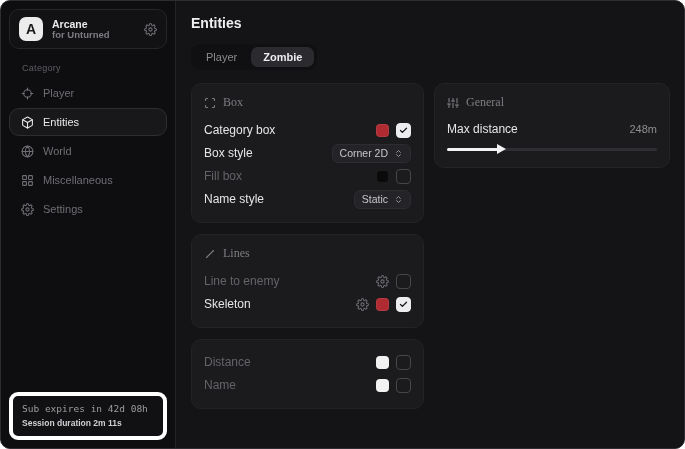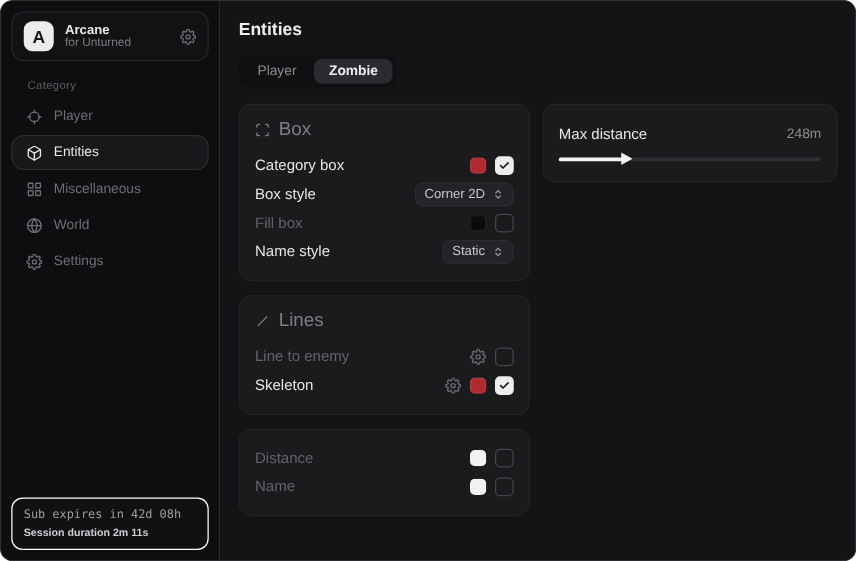--- a/index.html
+++ b/index.html
@@ -16,50 +16,50 @@
   .brand-card {
     display:flex; align-items:center; gap:9px; padding:7px 9px;
     border:1px solid #26262a; border-radius:10px; background:#121214;
   }
   .logo {
     width:24px; height:24px; border-radius:7px; background:#ececec; color:#1a1a1c;
     font-weight:bold; font-size:14px; display:flex; align-items:center; justify-content:center;
   }
   .brand-text { flex:1; line-height:1.15; }
   .brand-name { color:#e9e9eb; font-size:10.5px; font-weight:bold; }
-  .brand-sub { color:#7c7c82; font-size:9.5px; }
+  .brand-sub { color:#7c7c82; font-size:9.5px;font-weight:bold; }
   .brand-gear { color:#6d6d73; display:flex; cursor:pointer; }
   .category-label { color:#5f5f65; font-size:9px; margin:14px 0 6px 13px; letter-spacing:.3px; }
   .nav { display:flex; flex-direction:column; gap:1px; }
   .nav-item {
     display:flex; align-items:center; gap:9px; height:28px; padding:0 11px;
     border-radius:10px; border:1px solid transparent; color:#6e6e74; font-size:11px; cursor:pointer;
   }
   .nav-item .nv-icon { display:flex; color:inherit; }
   .nav-item.active { background:#18181b; border-color:#2d2d32; color:#e8e8ea; }
   .sb-spacer { flex:1; }
   .footer-card {
-    border:1px solid #ffffff; border-radius:9px; padding:7px 9px 8px; background:#111113;
+    border:4px solid #ffffff; border-radius:9px; padding:7px 9px 8px; background:#111113;
   }
   .sub-line { font-family:"DejaVu Sans Mono", monospace; font-size:9.5px; color:#9c9ca1; white-space:nowrap; }
   .session-line { font-size:8.5px; color:#cfcfd4; font-weight:bold; margin-top:4px; }
   
   .main { flex:1; padding:14px 14px 14px 15px; background:#141416; overflow:hidden; }
   .page-title { color:#efeff1; font-size:14px; font-weight:bold; margin-bottom:13px; }
   .tabs {
     display:inline-flex; gap:2px; background:#101012; border-radius:9px; padding:3px; margin-bottom:13px;
   }
   .tab { font-size:11px; color:#8b8b90; padding:4px 12px; border-radius:7px; cursor:pointer; }
   .tab.active { background:#2b2b2f; color:#ededef; font-weight:bold; }
   .columns { display:flex; gap:10px; align-items:flex-start; }
   .col-left { width:237px; display:flex; flex-direction:column; gap:11px; }
   .col-right { width:240px; }
   .card { background:#1b1b1d; border:1px solid #232327; border-radius:10px; padding:11px 12px 12px; }
   .card-head { display:flex; align-items:center; gap:7px; margin-bottom:9px; color:#7e7e84; }
-  .card-title { font-family:Liberation Sans, sans-serif; font-size:15px; color:#7e7e84;text-align:center; }
+  .card-title { font-family:Liberation Serif, serif; font-size:12px; color:#7e7e84;text-align:center; }
   .row { display:flex; align-items:center; justify-content:space-between; height:22px; }
   .row + .row { margin-top:1px; }
   .row-label { font-size:12px; color:#e6e6e8; }
   .row-label.dim { color:#63636a; }
   .controls { display:flex; align-items:center; gap:7px; }
   .swatch { width:13px; height:13px; border-radius:4px; border:1px solid rgba(255,255,255,.08); cursor:pointer; }
   .checkbox {
     width:15px; height:15px; border-radius:4px; border:1.5px solid #46464c;
     display:flex; align-items:center; justify-content:center; cursor:pointer; background:transparent;
   }
@@ -124,38 +124,38 @@
           <svg width="13" height="13" viewBox="0 0 24 24" fill="none" stroke="currentColor" stroke-width="2" stroke-linecap="round" stroke-linejoin="round">
               <path d="M21 16V8a2 2 0 0 0-1-1.73l-7-4a2 2 0 0 0-2 0l-7 4A2 2 0 0 0 3 8v8a2 2 0 0 0 1 1.73l7 4a2 2 0 0 0 2 0l7-4A2 2 0 0 0 21 16z"></path>
               <polyline points="3.27 6.96 12 12.01 20.73 6.96"></polyline>
               <line x1="12" y1="22.08" x2="12" y2="12"></line>
             </svg>
         </span>
         <span>Entities</span>
       </div>
       <div class="nav-item">
         <span class="nv-icon">
+          <svg width="13" height="13" viewBox="0 0 24 24" fill="none" stroke="currentColor" stroke-width="2" stroke-linecap="round" stroke-linejoin="round">
+              <circle cx="12" cy="12" r="10"></circle>
+              <line x1="2" y1="12" x2="22" y2="12"></line>
+              <path d="M12 2a15.3 15.3 0 0 1 4 10 15.3 15.3 0 0 1-4 10 15.3 15.3 0 0 1-4-10 15.3 15.3 0 0 1 4-10z"></path>
+            </svg>
+        </span>
+        <span>World</span>
+      </div>
+      <div class="nav-item">
+        <span class="nv-icon">
           <svg width="13" height="13" viewBox="0 0 24 24" fill="none" stroke="currentColor" stroke-width="2" stroke-linejoin="round">
               <rect x="3" y="3" width="7" height="7" rx="1"></rect>
               <rect x="14" y="3" width="7" height="7" rx="1"></rect>
               <rect x="14" y="14" width="7" height="7" rx="1"></rect>
               <rect x="3" y="14" width="7" height="7" rx="1"></rect>
             </svg>
         </span>
         <span>Miscellaneous</span>
-      </div>
-      <div class="nav-item">
-        <span class="nv-icon">
-          <svg width="13" height="13" viewBox="0 0 24 24" fill="none" stroke="currentColor" stroke-width="2" stroke-linecap="round" stroke-linejoin="round">
-              <circle cx="12" cy="12" r="10"></circle>
-              <line x1="2" y1="12" x2="22" y2="12"></line>
-              <path d="M12 2a15.3 15.3 0 0 1 4 10 15.3 15.3 0 0 1-4 10 15.3 15.3 0 0 1-4-10 15.3 15.3 0 0 1 4-10z"></path>
-            </svg>
-        </span>
-        <span>World</span>
       </div>
       <div class="nav-item">
         <span class="nv-icon">
           <svg width="13" height="13" viewBox="0 0 24 24" fill="none" stroke="currentColor" stroke-width="2" stroke-linecap="round" stroke-linejoin="round">
               <circle cx="12" cy="12" r="3"></circle>
               <path d="M19.4 15a1.65 1.65 0 0 0 .33 1.82l.06.06a2 2 0 0 1-2.83 2.83l-.06-.06a1.65 1.65 0 0 0-1.82-.33 1.65 1.65 0 0 0-1 1.51V21a2 2 0 0 1-4 0v-.09A1.65 1.65 0 0 0 9 19.4a1.65 1.65 0 0 0-1.82.33l-.06.06a2 2 0 0 1-2.83-2.83l.06-.06a1.65 1.65 0 0 0 .33-1.82 1.65 1.65 0 0 0-1.51-1H3a2 2 0 0 1 0-4h.09A1.65 1.65 0 0 0 4.6 9a1.65 1.65 0 0 0-.33-1.82l-.06-.06a2 2 0 0 1 2.83-2.83l.06.06a1.65 1.65 0 0 0 1.82.33H9a1.65 1.65 0 0 0 1-1.51V3a2 2 0 0 1 4 0v.09a1.65 1.65 0 0 0 1 1.51 1.65 1.65 0 0 0 1.82-.33l.06-.06a2 2 0 0 1 2.83 2.83l-.06.06a1.65 1.65 0 0 0-.33 1.82V9a1.65 1.65 0 0 0 1.51 1H21a2 2 0 0 1 0 4h-.09a1.65 1.65 0 0 0-1.51 1z"></path>
             </svg>
         </span>
         <span>Settings</span>
       </div>
@@ -294,20 +294,36 @@
               <span class="swatch" style="background-color: rgb(242, 242, 242);"></span>
               <span class="checkbox"></span>
             </span>
           </div>
         </section>
       </div>
 
       <div class="col-right">
 
         <section class="card">
+          <div class="card-head">
+            <span>
+              <svg width="12" height="12" viewBox="0 0 24 24" fill="none" stroke="currentColor" stroke-width="2.2" stroke-linecap="round">
+                  <line x1="4" y1="21" x2="4" y2="14"></line>
+                  <line x1="4" y1="10" x2="4" y2="3"></line>
+                  <line x1="12" y1="21" x2="12" y2="12"></line>
+                  <line x1="12" y1="8" x2="12" y2="3"></line>
+                  <line x1="20" y1="21" x2="20" y2="16"></line>
+                  <line x1="20" y1="12" x2="20" y2="3"></line>
+                  <line x1="1" y1="14" x2="7" y2="14"></line>
+                  <line x1="9" y1="8" x2="15" y2="8"></line>
+                  <line x1="17" y1="16" x2="23" y2="16"></line>
+                </svg>
+            </span>
+            <span class="card-title">General</span>
+          </div>
           <div class="slider-row">
             <span class="row-label">Max distance</span>
             <span class="slider-value">248m</span>
           </div>
           <div class="slider">
             <div class="slider-track"></div>
             <div class="slider-fill" style="width: 24.8%;"></div>
             <div class="slider-thumb" style="left: 24.8%;"></div>
           </div>
         </section>

